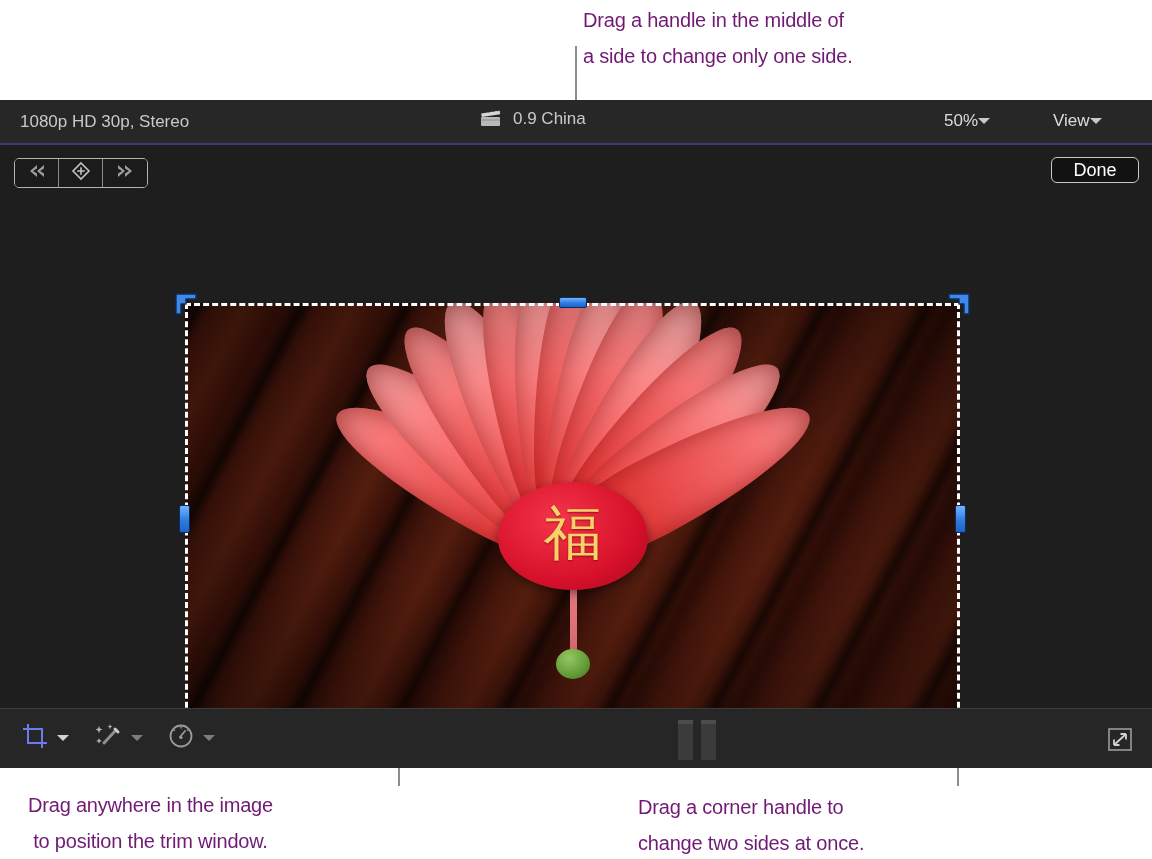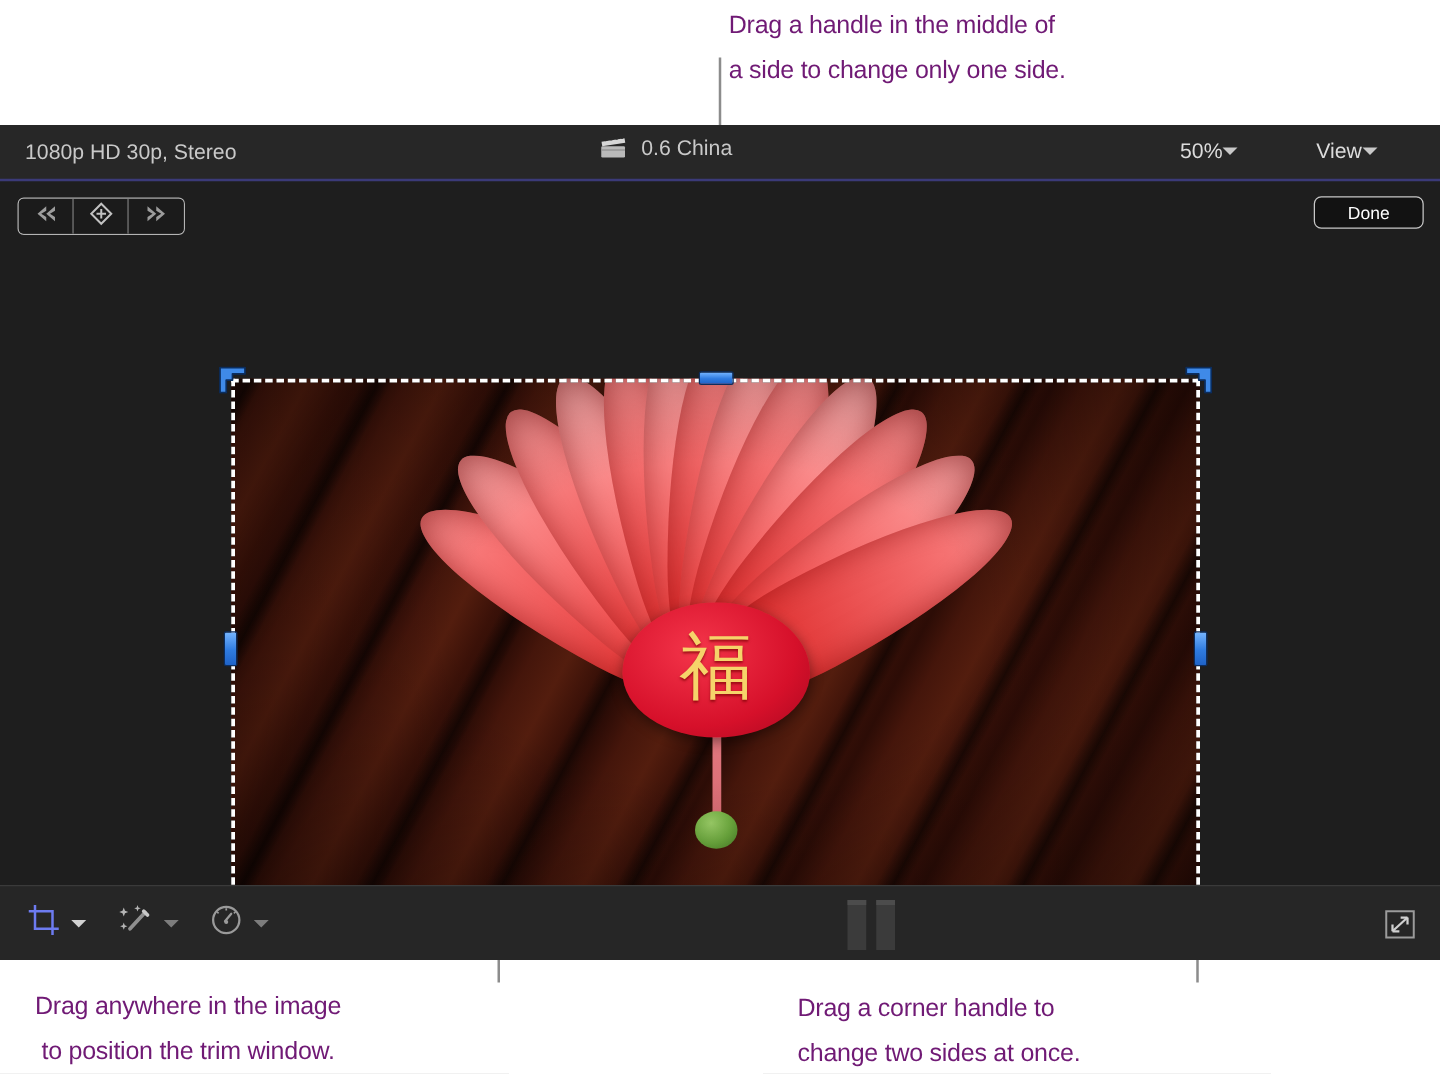--- a/index.html
+++ b/index.html
@@ -118,21 +118,21 @@
   }
   .nav-btn:last-child { border-right: none; }
 
   #done-button {
     position: absolute;
     right: 13px; top: 57px;
     min-width: 88px;
     height: 26px;
     background: #121212;
     color: #ffffff;
-    font-size: 14px;
+    font-size: 18px;
     border: 1px solid #c7c7c7;
     border-radius: 6px;
     display: flex;
     align-items: center;
     justify-content: center;
     box-sizing: border-box;
   }
 
   
   #viewer {
@@ -377,21 +377,21 @@
             <path d="M1.2 3.4 L19.6 0.6 L20.2 4.2 L1.8 7.0 Z"></path>
           </g>
           <g fill="#2a2a2a">
             <path d="M4.0 3.0 L5.6 0.9 L7.3 0.65 L5.7 2.75 Z"></path>
             <path d="M8.2 2.4 L9.8 0.3 L11.5 0.05 L9.9 2.15 Z"></path>
             <path d="M12.4 1.8 L14.0 -0.3 L15.7 -0.55 L14.1 1.55 Z"></path>
             <path d="M16.6 1.2 L18.2 -0.9 L19.9 -1.15 L18.3 0.95 Z"></path>
           </g>
         </svg>
       </span>
-      <span class="name">0.6 China</span>
+      <span class="name">0.9 China</span>
     </div>
 
     <div id="zoom-control">
       <span>50%</span>
       <span class="chev-down"></span>
     </div>
 
     <div id="view-control">
       <span>View</span>
       <span class="chev-down"></span>

